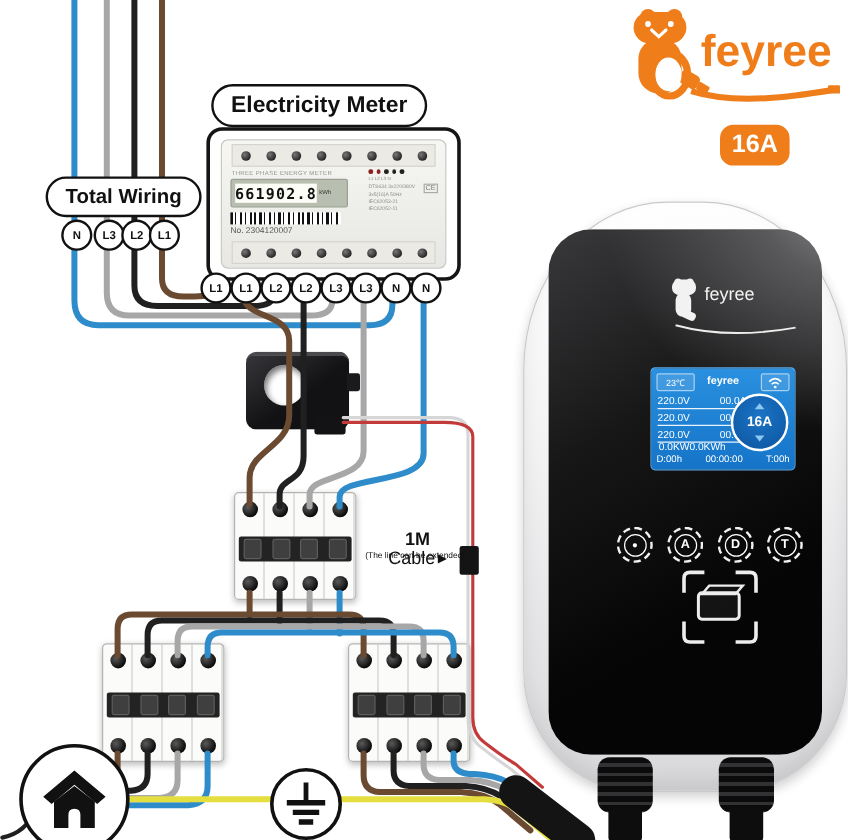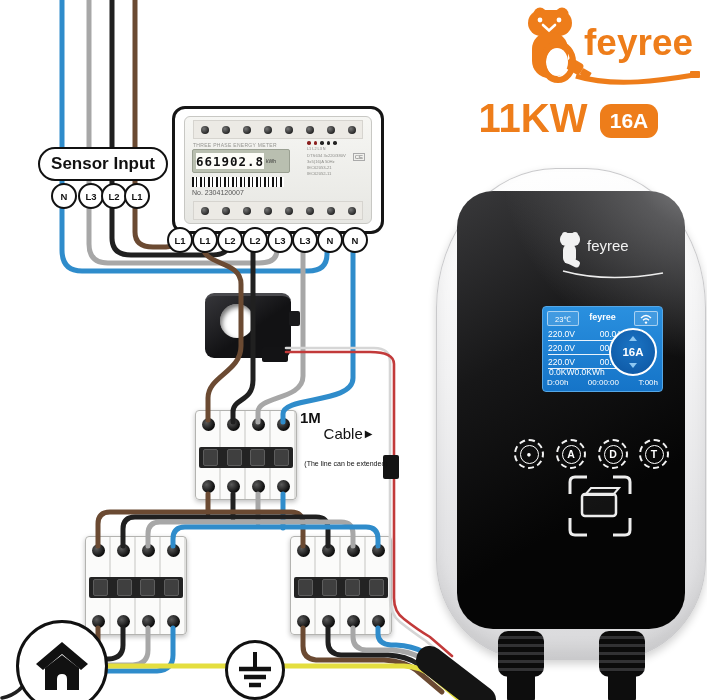--- a/index.html
+++ b/index.html
@@ -53,21 +53,21 @@
           display:flex;justify-content:space-around;align-items:center}
   .b-band i{width:13px;height:15px;background:#3f3f3f;border:1px solid #5d5d5d;border-radius:2px}
   
   #sensor{position:absolute;left:205px;top:293px;width:86px;height:62px;border-radius:9px;z-index:3;
           background:linear-gradient(145deg,#36363a,#121214 55%);border-top:3px solid #4a4a4e}
   #sensor-hole{position:absolute;left:15px;top:8px;width:34px;height:34px;border-radius:50%;background:#fff;
                box-shadow:inset 2px 3px 5px rgba(0,0,0,.55)}
   #sensor-tab{position:absolute;right:-9px;top:15px;width:11px;height:15px;background:#1a1a1c;border-radius:2px}
   #sensor-conn{position:absolute;left:57px;top:51px;width:26px;height:15px;background:#131315;border-radius:2px}
   
-  #cable-label{position:absolute;left:300px;top:410px;width:96px;text-align:left;z-index:6}
+  #cable-label{position:absolute;left:300px;top:442px;width:96px;text-align:center;z-index:6}
   #cable-label .l1{font-size:15px;font-weight:800;line-height:16px}
   #cable-label .l2{font-size:15px;font-weight:400;line-height:16px;display:flex;align-items:center;justify-content:center;gap:2px}
   #cable-label .tri{font-size:10px}
   #cable-note{position:absolute;left:288px;top:460px;width:116px;text-align:center;font-size:7px;z-index:6}
   
   .node-circle{position:absolute;background:#fff;border:3px solid #111;border-radius:50%;z-index:6;
                display:flex;align-items:center;justify-content:center}
   
   #charger{position:absolute;left:436px;top:168px;width:268px;height:490px;z-index:2;
            background:linear-gradient(175deg,#ffffff 0%,#f3f3f4 40%,#e3e3e5 75%,#d8d8da 100%);
@@ -364,24 +364,24 @@
     <g fill="#fff">
       <circle cx="16" cy="16" r="2.4"></circle>
         <circle cx="35" cy="16" r="2.4"></circle>
       <ellipse cx="33" cy="58" rx="11" ry="14"></ellipse>
     </g>
     <path d="M19,21 L25,26.5 L31,21" stroke="#fff" stroke-width="2.6" stroke-linecap="round" fill="none"></path>
     <ellipse cx="34" cy="58" rx="15" ry="18" stroke="#EE7D1A" stroke-width="6" fill="none"></ellipse>
     <path d="M52,72 C90,84 140,76 170,71" stroke="#EE7D1A" stroke-width="5" fill="none"></path>
   </svg>
   <span id="brand-wordmark" class="orange">feyree</span>
-  <div id="power-rating" class="orange">11KW</div>
   <div id="amp-badge">16A</div>
 
-  <div class="pill" style="left:38px;top:147px;width:126px;height:30px;font-size:17px">Sensor Input</div>
+  <div class="pill" style="left:176px;top:70px;width:176px;height:32px;font-size:19px">Electricity Meter</div>
+  <div class="pill" style="left:38px;top:147px;width:126px;height:30px;font-size:17px">Total Wiring</div>
 
   <div class="term" style="left:51px;top:183px">N</div>
   <div class="term" style="left:78px;top:183px">L3</div>
   <div class="term" style="left:101px;top:183px">L2</div>
   <div class="term" style="left:124px;top:183px">L1</div>
 
   <div class="term" style="left:167px;top:227px">L1</div>
   <div class="term" style="left:192px;top:227px">L1</div>
   <div class="term" style="left:217px;top:227px">L2</div>
   <div class="term" style="left:242px;top:227px">L2</div>

